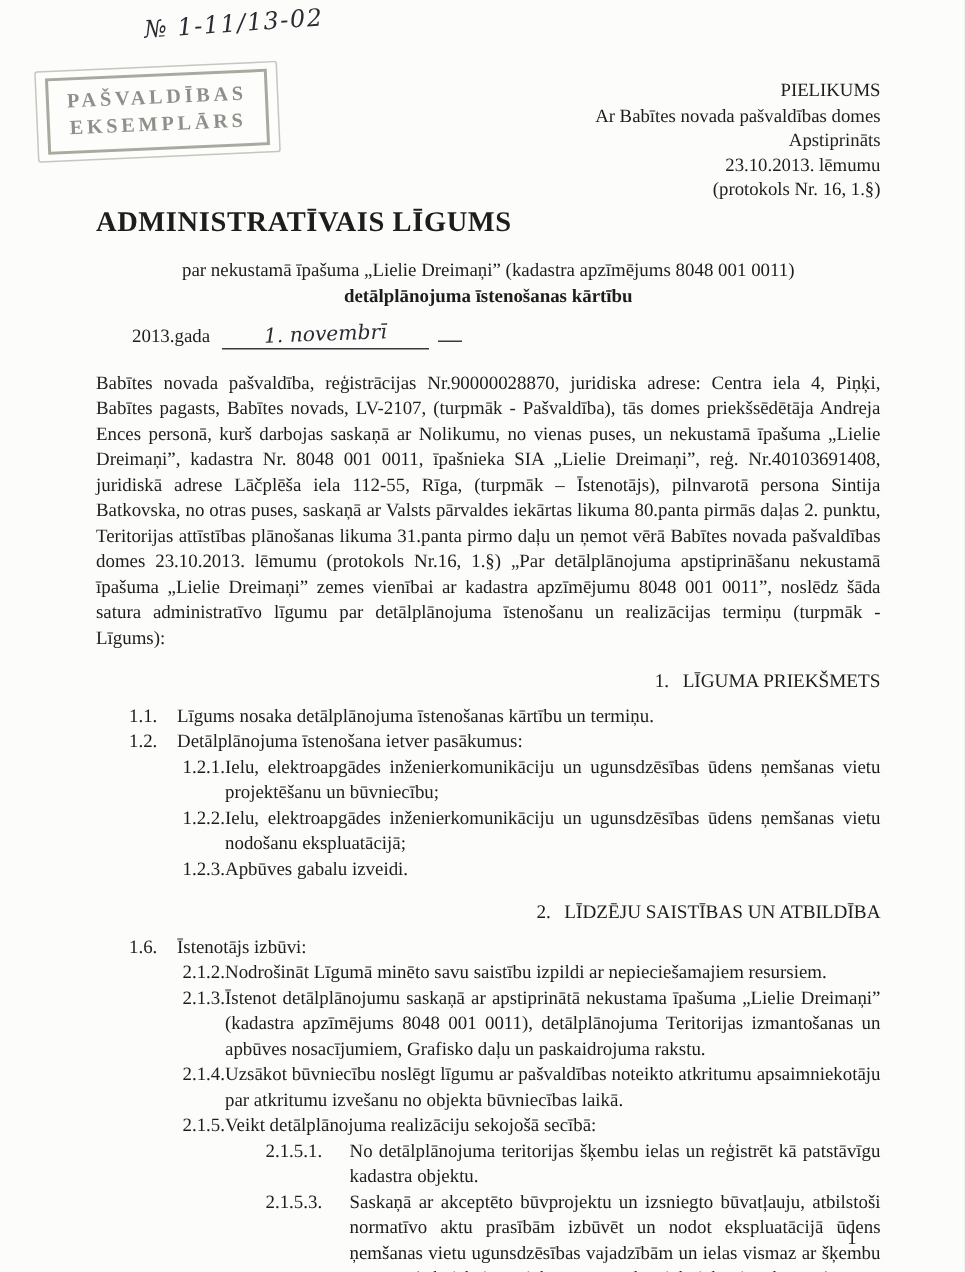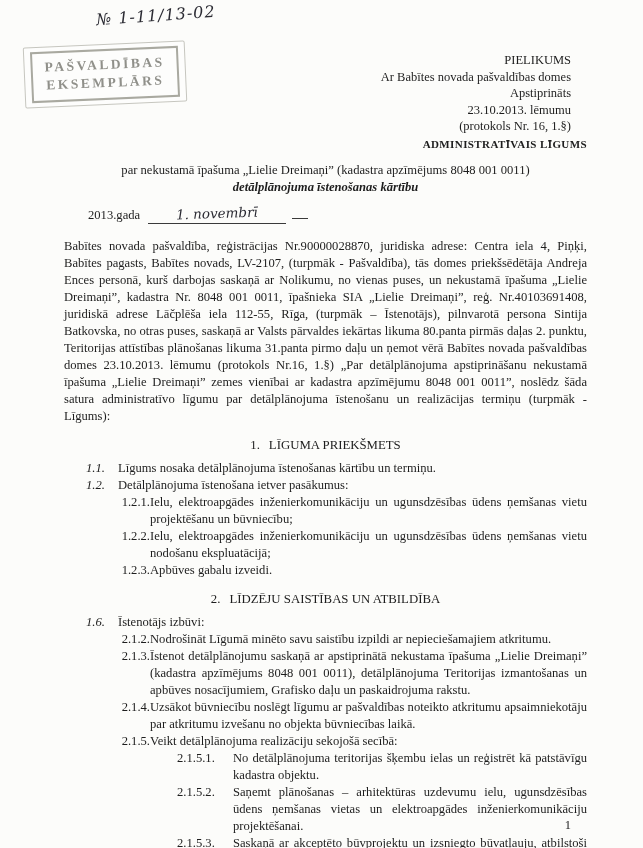--- a/index.html
+++ b/index.html
@@ -28,33 +28,33 @@
   }
   .stamp-inner {
     border:2px solid #a9a9a0;
     padding:5px 12px 6px;
     text-align:center;
     color:#90908a; font-weight:bold; font-size:13.5px;
     letter-spacing:2.5px; line-height:18px;
   }
   
   .approval {
-    position:absolute; top:52px; right:72px;
+    position:absolute; top:52px; right:56px;
     text-align:right; font-size:12.5px; line-height:16.5px;
   }
   
   .content {
     position:absolute; top:138px; left:64px; right:56px;
   }
   .title {
-    margin:0; text-align:right;
-    font-size:11px; font-weight:bold; letter-spacing:0.4px;
+    margin:0; text-align:left;
+    font-size:19px; font-weight:bold; letter-spacing:0.4px;
   }
   .subtitle { margin-top:12px; text-align:center; font-size:12.6px; line-height:17px; }
-  .subtitle .bold { font-weight:bold;font-style:italic; }
+  .subtitle .bold { font-weight:bold; }
   .date-line { margin-top:10px; margin-left:24px; font-size:12.6px; }
   .hw-slot {
     display:inline-block; width:138px; margin-left:8px;
     border-bottom:1px solid #3a3a3a; text-align:center;
   }
   .handwritten {
     font-family:"DejaVu Serif",serif; font-style:italic;
     font-size:13.5px; color:#2b2b33;
     display:inline-block; transform:rotate(-2deg) translateY(-1px);
   }
@@ -62,27 +62,27 @@
     display:inline-block; width:16px; margin-left:6px;
     border-bottom:1px solid #3a3a3a;
   }
   .intro {
     margin:14px 0 0 0;
     font-size:12.6px; line-height:17px;
     text-align:justify;
   }
   .section-heading {
     margin-top:13px; margin-bottom:7px;
-    text-align:center; font-size:12.8px;
+    text-align:right; font-size:12.8px;
   }
   .section-heading .num { margin-right:9px; }
   .clause { display:flex; align-items:flex-start; font-size:12.6px; line-height:17px; }
   .clause .num { flex-shrink:0; }
   .clause .txt { flex:1; text-align:justify; }
-  .lvl1 .num { margin-left:22px; width:32px;font-style:italic; }
+  .lvl1 .num { margin-left:22px; width:32px; }
   .lvl2 .num { margin-left:46px; width:40px;text-align:right; }
   .lvl3 .num { margin-left:113px; width:56px; }
   .page-number {
     position:absolute; bottom:15px; right:72px;
     font-size:12.5px;
   }
 </style>
 </head>
 <body>
 
@@ -148,43 +148,39 @@
     <div class="section-heading">
       <span class="num">2.</span><span>LĪDZĒJU SAISTĪBAS UN ATBILDĪBA</span>
     </div>
 
     <div class="clause lvl1">
       <span class="num">1.6.</span>
       <div class="txt">Īstenotājs izbūvi:</div>
     </div>
     <div class="clause lvl2">
       <span class="num">2.1.2.</span>
-      <div class="txt">Nodrošināt Līgumā minēto savu saistību izpildi ar nepieciešamajiem atkritumu.</div>
+      <div class="txt">Nodrošināt Līgumā minēto savu saistību izpildi ar nepieciešamajiem resursiem.</div>
     </div>
     <div class="clause lvl2">
       <span class="num">2.1.3.</span>
       <div class="txt">Īstenot detālplānojumu saskaņā ar apstiprinātā nekustama īpašuma „Lielie Dreimaņi” (kadastra apzīmējums 8048 001 0011), detālplānojuma Teritorijas izmantošanas un apbūves nosacījumiem, Grafisko daļu un paskaidrojuma rakstu.</div>
     </div>
     <div class="clause lvl2">
       <span class="num">2.1.4.</span>
       <div class="txt">Uzsākot būvniecību noslēgt līgumu ar pašvaldības noteikto atkritumu apsaimniekotāju par atkritumu izvešanu no objekta būvniecības laikā.</div>
     </div>
     <div class="clause lvl2">
       <span class="num">2.1.5.</span>
       <div class="txt">Veikt detālplānojuma realizāciju sekojošā secībā:</div>
     </div>
     <div class="clause lvl3">
       <span class="num">2.1.5.1.</span>
       <div class="txt">No detālplānojuma teritorijas šķembu ielas un reģistrēt kā patstāvīgu kadastra objektu.</div>
     </div>
     <div class="clause lvl3">
-      <span class="num">2.1.5.2.</span>
-      <div class="txt">Saņemt plānošanas – arhitektūras uzdevumu ielu, ugunsdzēsības ūdens ņemšanas vietas un elektroapgādes inženierkomunikāciju projektēšanai.</div>
-    </div>
-    <div class="clause lvl3">
       <span class="num">2.1.5.3.</span>
       <div class="txt">Saskaņā ar akceptēto būvprojektu un izsniegto būvatļauju, atbilstoši normatīvo aktu prasībām izbūvēt un nodot ekspluatācijā ūdens ņemšanas vietu ugunsdzēsības vajadzībām un ielas vismaz ar šķembu segumu (tehniskajā projektā var paredzēt ielu izbūvi pa kārtām).</div>
     </div>
 
   </div>
 
   <div class="page-number">1</div>
 
 </div>
 

